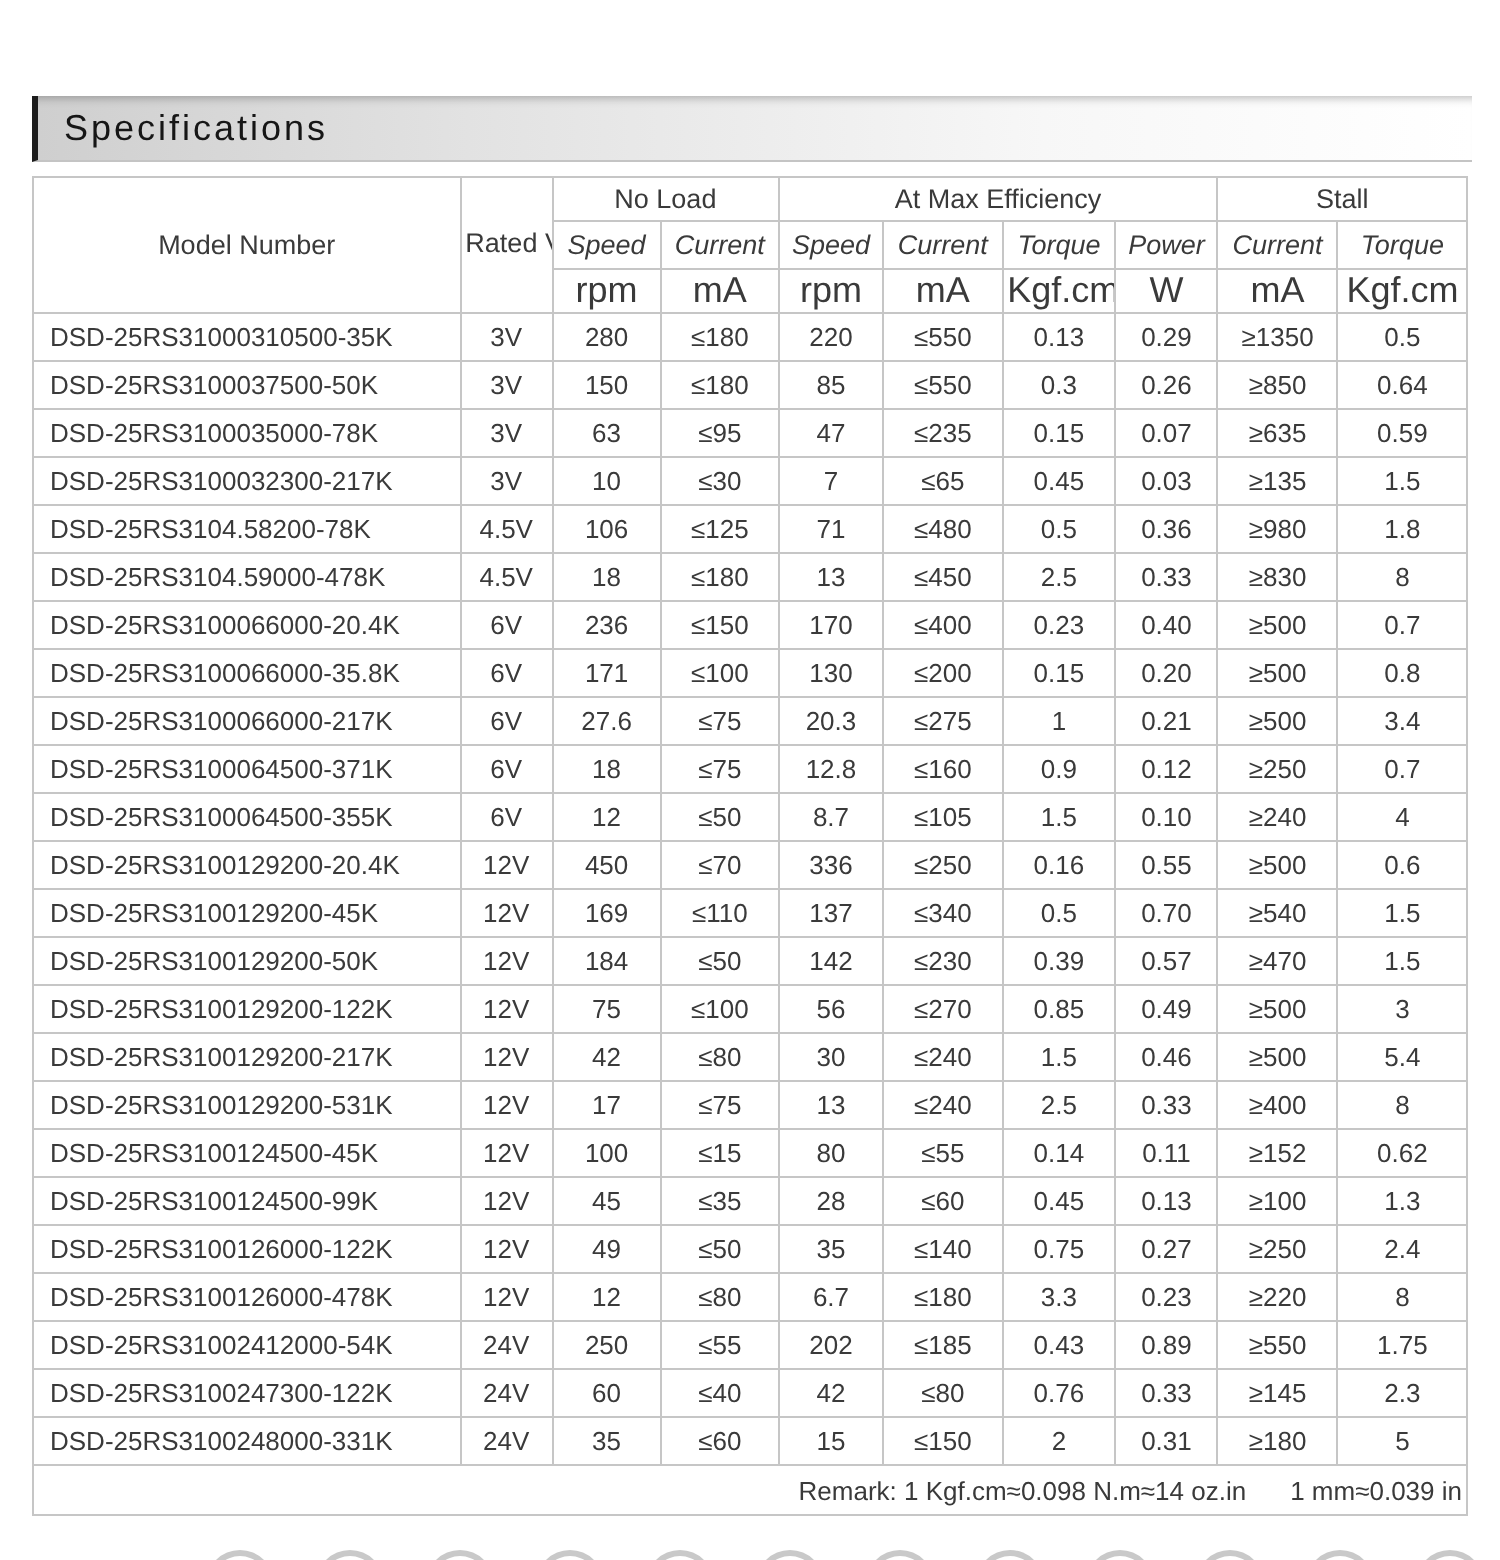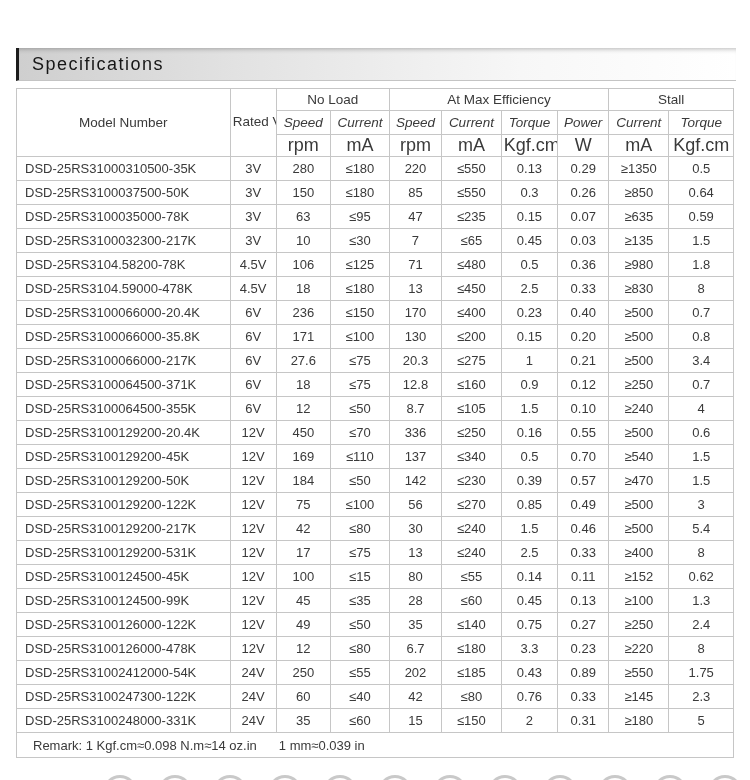--- a/index.html
+++ b/index.html
@@ -44,21 +44,21 @@
     padding:0 2px;box-sizing:border-box;
     overflow:hidden;white-space:nowrap;
   }
   thead tr.group-row th{height:22px;font-size:13.5px;}
   thead tr.sub-row th{height:24px;font-size:13.5px;font-style:italic;}
   thead tr.unit-row th{height:22px;font-size:18px;}
   th.model-th{font-size:17px;color:#222;}
   th.rated-th{font-size:13.5px;white-space:normal;line-height:1.25;padding:0 4px;}
   tbody td{height:24px;font-size:13px;}
   tbody td.model{text-align:left;padding-left:8px;font-size:13px;}
-  tr.remark-row td{height:25px;text-align:left;padding-left:16px;font-size:13px;}
+  tr.remark-row td{height:25px;text-align:right;padding-left:16px;font-size:13px;}
   .remark-part2{margin-left:22px;}
 
   
   .cutoff-strip{position:absolute;left:0;top:772px;width:750px;height:8px;overflow:hidden;}
   .cutoff-strip .arc{
     position:absolute;top:3px;width:34px;height:20px;
     border:3px solid #c9c9c9;border-bottom:none;
     border-radius:17px 17px 0 0;box-sizing:border-box;
   }
 </style>

